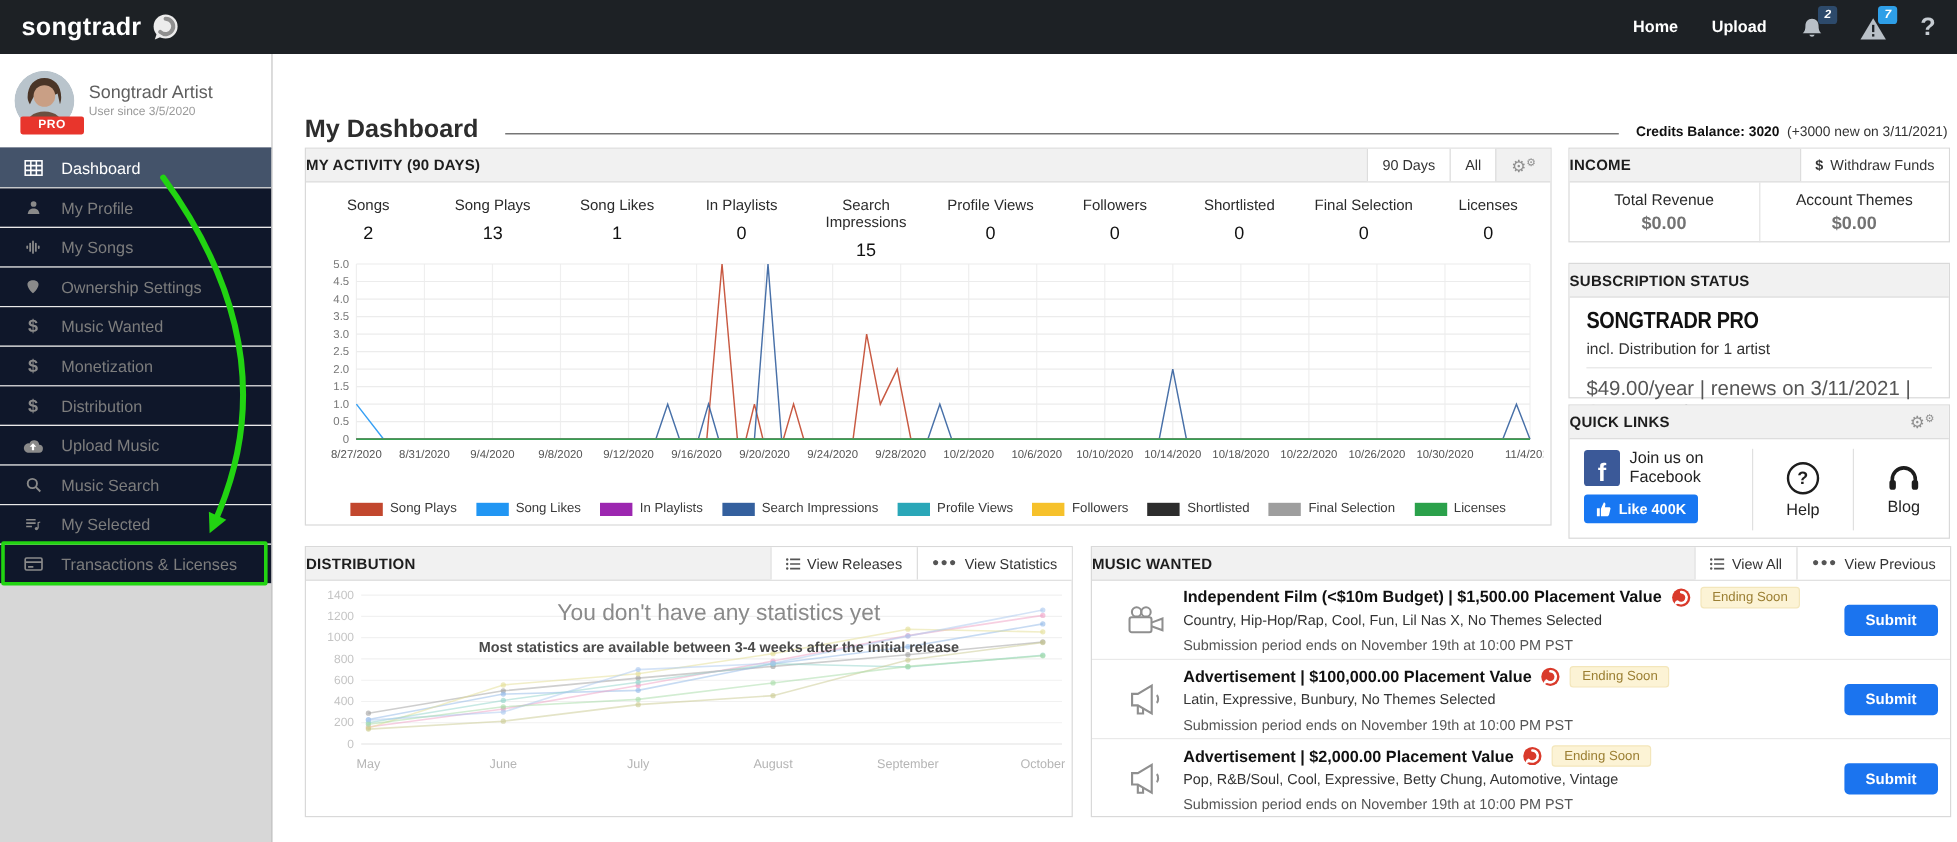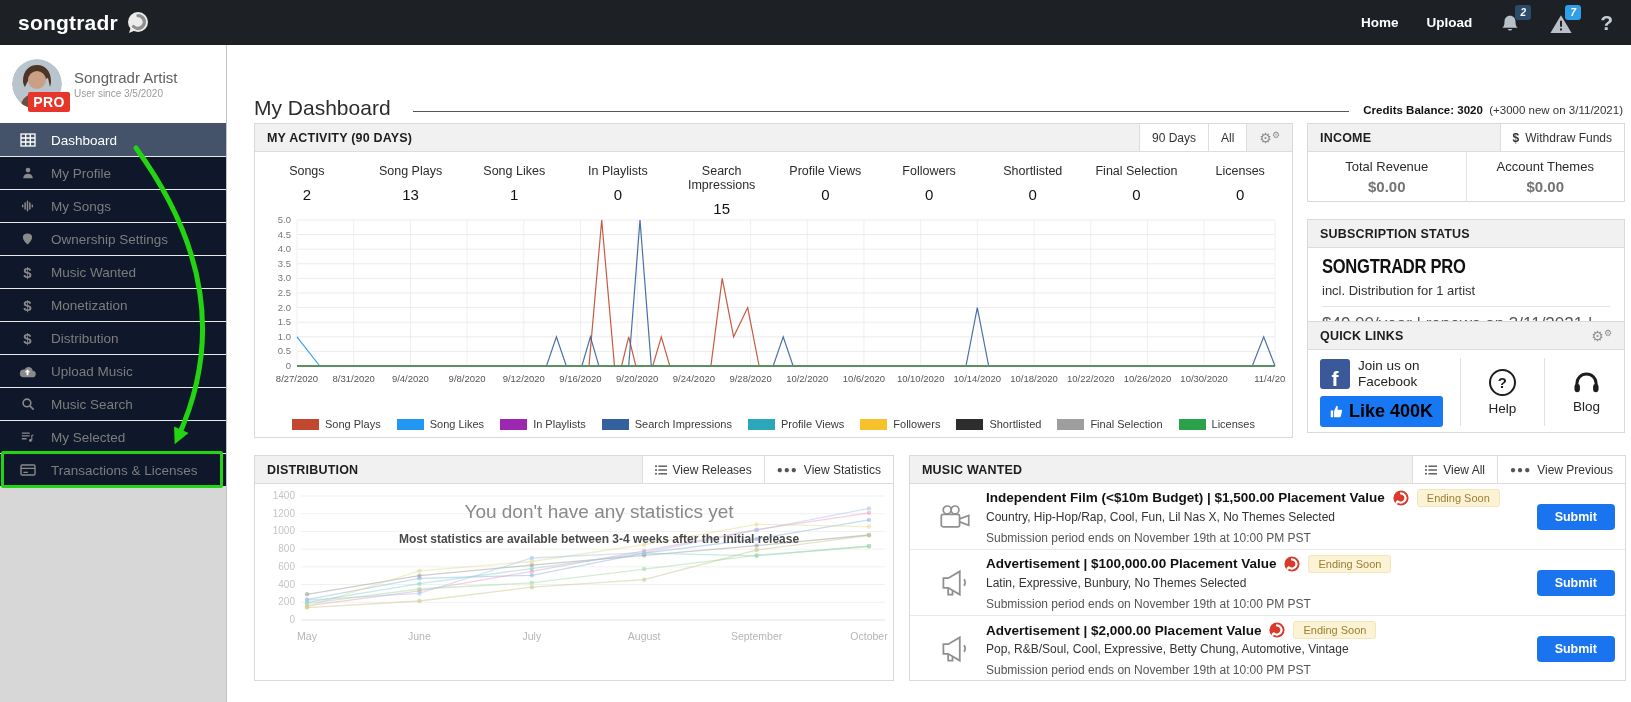--- a/index.html
+++ b/index.html
@@ -20,45 +20,45 @@
   .badge-blue { background:var(--badge-light-blue,#2e9fe8); }
   .nav-help { color:#c6ccd2; font-size:21px; font-weight:bold; cursor:pointer; }
 
   
   .sidebar { position:absolute; left:0; top:45px; width:227px; bottom:0; background:#d7d7d7; border-right:1px solid #c3c3c3; z-index:10; }
   .sidebar-white { background:#fff; }
   .profile { display:flex; align-items:center; gap:12px; padding:11px 12px; height:78px; background:#fff; }
   .avatar-wrap { position:relative; width:50px; height:50px; flex:none; }
   .avatar-wrap svg { border-radius:50%; display:block; }
   .pro-badge { position:absolute; right:-8px; bottom:-3px; background:var(--pro-red,#e8352c); color:#fff;
-               font-size:14px; font-weight:bold; padding:2px 5px; border-radius:2px; letter-spacing:.5px; }
+               font-size:10px; font-weight:bold; padding:2px 15px; border-radius:2px; letter-spacing:.5px; }
   .profile-name { font-size:15px; color:#5f5f5f; }
   .profile-since { font-size:10px; color:#9a9a9a; margin-top:2px; }
   .menu { display:block; }
   .side-item { height:33px; display:flex; align-items:center; gap:15px; padding-left:19px;
                background:#0f172a; border-top:1px solid #e9e9e9; color:#7d7d7d; font-size:13.5px; cursor:pointer; }
   .side-item .s-ico { width:17px; display:flex; justify-content:center; color:#8a8a8a; font-weight:bold; }
   .side-item.active { background:var(--active-item-bg,#44536a); color:#fff; border-top-color:var(--active-item-bg,#44536a); }
   .side-item.active .s-ico { color:#fff; }
   .annotation-box { position:absolute; left:1px; top:406px; width:222px; height:37px;
                     border:3px solid var(--annotation-green,#22d412); border-radius:2px; pointer-events:none; z-index:12; }
   .annotation-arrow { position:absolute; left:0; top:0; width:227px; height:702px; pointer-events:none; overflow:visible; z-index:12; }
 
   
   .main { position:absolute; left:227px; top:45px; right:0; bottom:0; background:#fff; }
   .page-header { position:absolute; left:27px; right:8px; top:46px; height:34px; display:flex; align-items:center; }
-  .page-title { font-size:21px; font-weight:normal; color:#2d2d2d; white-space:nowrap; }
+  .page-title { font-size:21px; font-weight:bold; color:#2d2d2d; white-space:nowrap; }
   .page-rule { flex:1; border-bottom:1px solid #555; margin:6px 14px 0 22px; height:1px; }
   .credits { font-size:11.5px; color:#333; white-space:nowrap; padding-top:4px; }
   .credits b { color:#111; }
   .credits span { color:#333; }
 
   .panel { position:absolute; background:#fff; border:1px solid #d9d9d9; }
   .panel-header { height:28px; background:#f1f1f1; border-bottom:1px solid #ddd; display:flex; align-items:center; }
-  .panel-title { font-size:12.5px; font-weight:bold; color:#1d1d1d; padding-left:12px; letter-spacing:.2px; }
+  .panel-title { font-size:12.5px; font-weight:bold; color:#1d1d1d; letter-spacing:.2px; }
   .ph-spacer { flex:1; }
   .seg { height:100%; display:flex; align-items:center; gap:6px; padding:0 12px; border-left:1px solid #ddd;
          background:#fff; font-size:12px; color:#333; cursor:pointer; white-space:nowrap; }
   .seg.quiet { background:transparent; color:#8f8f8f; font-size:13px; }
   .gear-glyph { font-size:14px; line-height:1; }
   .gear-glyph small { font-size:9px; vertical-align:top; }
   .list-ico, .dots-ico { color:#555; }
 
   
   #activity-panel { left:27px; top:78px; width:1039px; height:315px; }
@@ -81,28 +81,28 @@
 
   
   #subscription-panel { left:1080px; top:174px; width:318px; height:113px; }
   .sub-body { padding:9px 14px; }
   .sub-plan { font-size:18px; font-weight:bold; color:#111; letter-spacing:-.3px; transform:scale(.92,1.08); transform-origin:left center; }
   .sub-detail { font-size:13px; color:#333; margin:5px 0 8px; }
   .sub-hr { border-top:1px solid #e5e5e5; }
   .sub-terms { font-size:17px; color:#555; margin-top:7px; }
 
   
-  #quicklinks-panel { left:1080px; top:276px; width:318px; height:112px; }
+  #quicklinks-panel { left:1080px; top:292px; width:318px; height:112px; }
   .ql-body { display:flex; padding:8px 10px 6px 12px; height:82px; }
   .ql-fb { width:128px; display:flex; flex-direction:column; gap:7px; cursor:pointer; }
   .ql-fb-top { display:flex; align-items:center; gap:8px; }
   .fb-icon { width:30px; height:30px; border-radius:3px; background:var(--facebook-blue,#3b5998); color:#fff;
              font-weight:bold; font-size:21px; display:flex; align-items:flex-end; justify-content:center; line-height:1; flex:none; }
   .ql-fb-text { font-size:13.5px; color:#222; line-height:1.15; }
-  .like-btn { background:var(--like-blue,#1877f2); color:#000000; border:none; border-radius:3px; font-size:18px; font-weight:bold;
+  .like-btn { background:var(--like-blue,#1877f2); color:#ffffff; border:none; border-radius:3px; font-size:12px; font-weight:bold;
               padding:5px 10px; display:flex; align-items:center; gap:6px; width:max-content; cursor:pointer;
               font-family:"Liberation Sans", sans-serif; }
   .ql-div { border-left:1px solid #e0e0e0; margin:0 14px; }
   .ql-link { width:56px; display:flex; flex-direction:column; align-items:center; justify-content:center; gap:5px; cursor:pointer; }
   .help-circle { width:27px; height:27px; border:2.5px solid #1d1d1d; border-radius:50%; display:flex; align-items:center;
                  justify-content:center; font-size:15px; font-weight:bold; color:#1d1d1d; }
   .ql-label { font-size:13.5px; color:#222; }
 
   
   #distribution-panel { left:27px; top:410px; width:640px; height:226px; }

